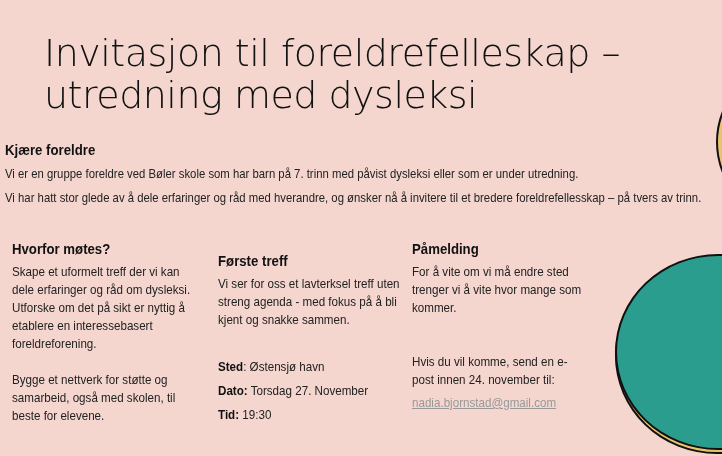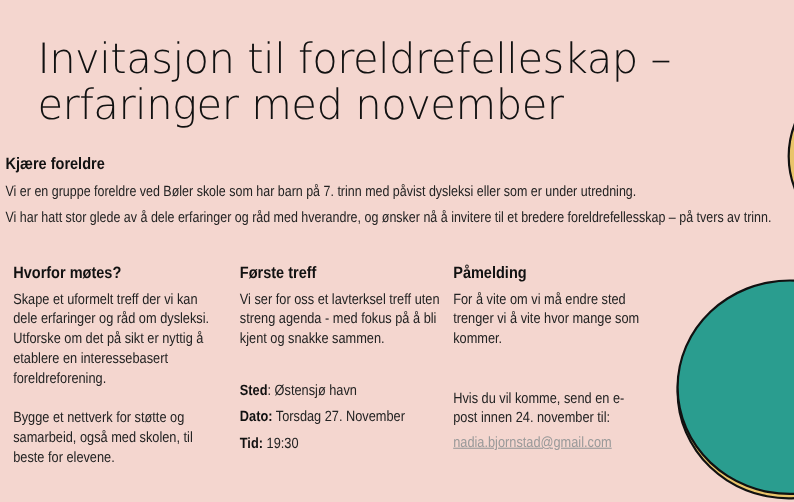--- a/index.html
+++ b/index.html
@@ -3,21 +3,21 @@
 <meta charset="utf-8">
 <style>
   html, body { margin: 0; padding: 0; }
   body {
     width: 722px; height: 456px; overflow: hidden; position: relative;
     background: #f4d6cf;
     font-family: "Liberation Sans", sans-serif;
     color: #222;
   }
   .title {
-    position: absolute; left: 34px; top: 32px; width: 640px;
+    position: absolute; left: 44px; top: 32px; width: 640px;
     font-family: "DejaVu Sans", sans-serif; font-weight: 300;
     font-size: 38px; line-height: 42px; color: #111; letter-spacing: -0.5px;
     margin: 0; font-stretch: condensed;
   }
   .title span { display: block; }
   .greeting {
     position: absolute; left: 5px; top: 141px;
     font-size: 15px; font-weight: bold; color: #111;
     transform: scaleX(0.88); transform-origin: left;
   }
@@ -44,36 +44,36 @@
 </style>
 </head>
 <body>
 
 <div class="circle" style="left:716px; top:60px; width:160px; height:160px; background:#e9c46a;"></div>
 <div class="circle" style="left:615px; top:258px; width:200px; height:192px; background:#e9c46a;"></div>
 <div class="circle" style="left:615px; top:254px; width:202px; height:192px; background:#2a9d8f;"></div>
 
 <h1 class="title">
   <span>Invitasjon til foreldrefelleskap –</span>
-  <span>erfaringer med november</span>
+  <span>utredning med dysleksi</span>
 </h1>
 
 <div class="greeting">Kjære foreldre</div>
 <div class="intro" style="top:166px;">Vi er en gruppe foreldre ved Bøler skole som har barn på 7. trinn med påvist dysleksi eller som er under utredning.</div>
 <div class="intro" style="top:190px;">Vi har hatt stor glede av å dele erfaringer og råd med hverandre, og ønsker nå å invitere til et bredere foreldrefellesskap – på tvers av trinn.</div>
 
 <section class="col" style="left:12px;">
   <h2>Hvorfor møtes?</h2>
   <p>Skape et uformelt treff der vi kan dele erfaringer og råd om dysleksi.</p>
   <p>Utforske om det på sikt er nyttig å etablere en interessebasert foreldreforening.</p>
   <div class="spacer"></div>
   <p>Bygge et nettverk for støtte og samarbeid, også med skolen, til beste for elevene.</p>
 </section>
 
-<section class="col" style="left:218px;">
+<section class="col" style="left:218px;margin-top:12px;">
   <h2>Første treff</h2>
   <p>Vi ser for oss et lavterksel treff uten streng agenda  - med fokus på å bli kjent og snakke sammen.</p>
   <div style="height:26px;"></div>
   <div class="kv">
     <b>Sted</b><span>: Østensjø havn</span>
   </div>
   <div class="kv">
     <b>Dato:</b><span> Torsdag 27. November</span>
   </div>
   <div class="kv">

